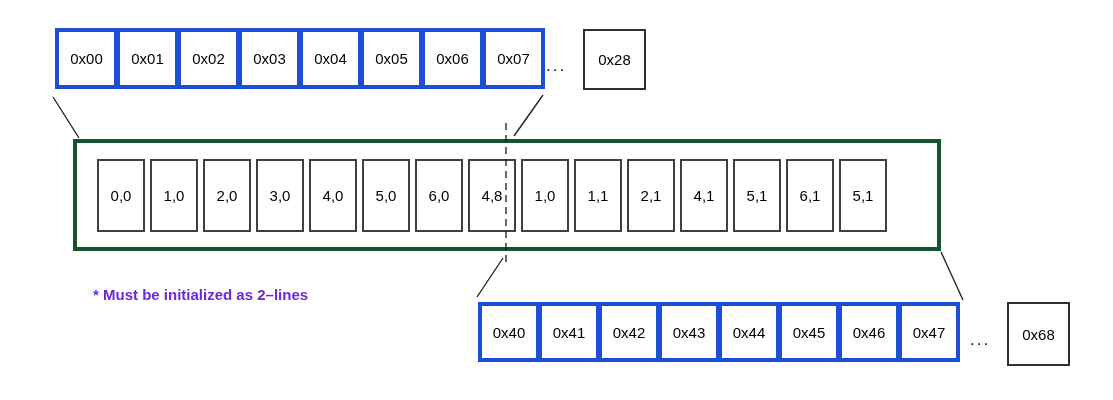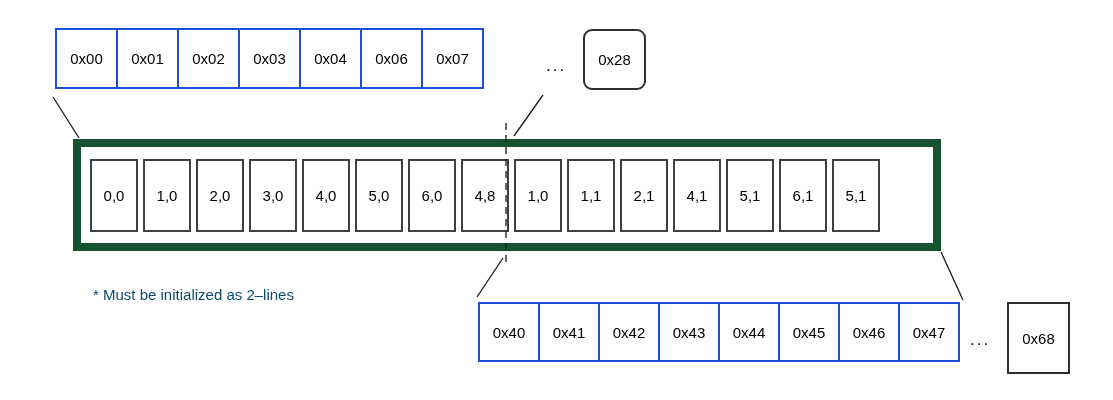--- a/index.html
+++ b/index.html
@@ -9,21 +9,21 @@
     position: relative;
     width: 1113px;
     height: 400px;
     background: #ffffff;
     overflow: hidden;
   }
   
   .mem-strip { position: absolute; display: flex; }
   .mem-cell {
     width: 63px; height: 61px;
-    border: 2px solid #1d4ed8;
+    border: 4px solid #1d4ed8;
     margin-left: -2px;
     display: flex; align-items: center; justify-content: center;
     font-size: 15px;
     background: #fff;
   }
   .mem-cell:first-child { margin-left: 0; }
   .strip-bottom .mem-cell { width: 62px; height: 60px; }
   
   .lone-box {
     position: absolute;
@@ -38,67 +38,69 @@
     position: absolute;
     font-size: 17px;
     letter-spacing: 2px;
     color: #111;
   }
   
   .line-buffer {
     position: absolute;
     left: 73px; top: 139px;
     width: 868px; height: 112px;
-    border: 8px solid #14532d;
+    border: 4px solid #14532d;
     background: #fff;
     display: flex;
     align-items: center;
-    padding-left: 9px;
+    padding-left: 20px;
     gap: 5px;
   }
   .line-cell {
     width: 48px; height: 73px;
     border: 2px solid #3f3f3f;
     flex: 0 0 auto;
     display: flex; align-items: center; justify-content: center;
     font-size: 15px;
     background: #fff;
   }
   .note {
     position: absolute;
     left: 93px; top: 286px;
     font-size: 15px;
-    color: #0c4a6e;
+    color: #6d28d9;
     white-space: nowrap;
+    font-weight: bold;
   }
   .overlay-svg {
     position: absolute;
     left: 0; top: 0;
     width: 1113px; height: 400px;
     pointer-events: none;
   }
 </style>
 </head>
 <body>
 
 <div class="canvas">
 
   <div class="mem-strip strip-top" style="left:55px; top:28px;">
       <div class="mem-cell">0x00</div>
       <div class="mem-cell">0x01</div>
       <div class="mem-cell">0x02</div>
       <div class="mem-cell">0x03</div>
       <div class="mem-cell">0x04</div>
+      <div class="mem-cell">0x05</div>
       <div class="mem-cell">0x06</div>
       <div class="mem-cell">0x07</div>
     </div>
 
   <div class="dots" style="left:546px; top:56px;">...</div>
 
-  <div class="lone-box" style="left:583px; top:29px;border-radius:9px;">0x28</div>
+  <div class="lone-box" style="left:583px; top:29px;">0x28</div>
 
   <div class="line-buffer">
       <div class="line-cell">0,0</div>
       <div class="line-cell">1,0</div>
       <div class="line-cell">2,0</div>
       <div class="line-cell">3,0</div>
       <div class="line-cell">4,0</div>
       <div class="line-cell">5,0</div>
       <div class="line-cell">6,0</div>
       <div class="line-cell">4,8</div>
@@ -119,21 +121,21 @@
       <div class="mem-cell">0x42</div>
       <div class="mem-cell">0x43</div>
       <div class="mem-cell">0x44</div>
       <div class="mem-cell">0x45</div>
       <div class="mem-cell">0x46</div>
       <div class="mem-cell">0x47</div>
     </div>
 
   <div class="dots" style="left:970px; top:330px;">...</div>
 
-  <div class="lone-box" style="left:1007px; top:302px; width:63px; height:72px;">0x68</div>
+  <div class="lone-box" style="left:1007px; top:302px; width:63px; height:64px;">0x68</div>
 
   <svg class="overlay-svg" viewBox="0 0 1113 400">
     <line x1="53" y1="97" x2="79" y2="138" stroke="#1a1a1a" stroke-width="1.3"></line>
     <line x1="543" y1="95" x2="514" y2="136" stroke="#1a1a1a" stroke-width="1.3"></line>
     <line x1="506" y1="123" x2="506" y2="263" stroke="#1a1a1a" stroke-width="1.3" stroke-dasharray="7 5"></line>
     <line x1="503" y1="258" x2="477" y2="297" stroke="#1a1a1a" stroke-width="1.3"></line>
     <line x1="941" y1="252" x2="963" y2="300" stroke="#1a1a1a" stroke-width="1.3"></line>
   </svg>
 
 </div>

